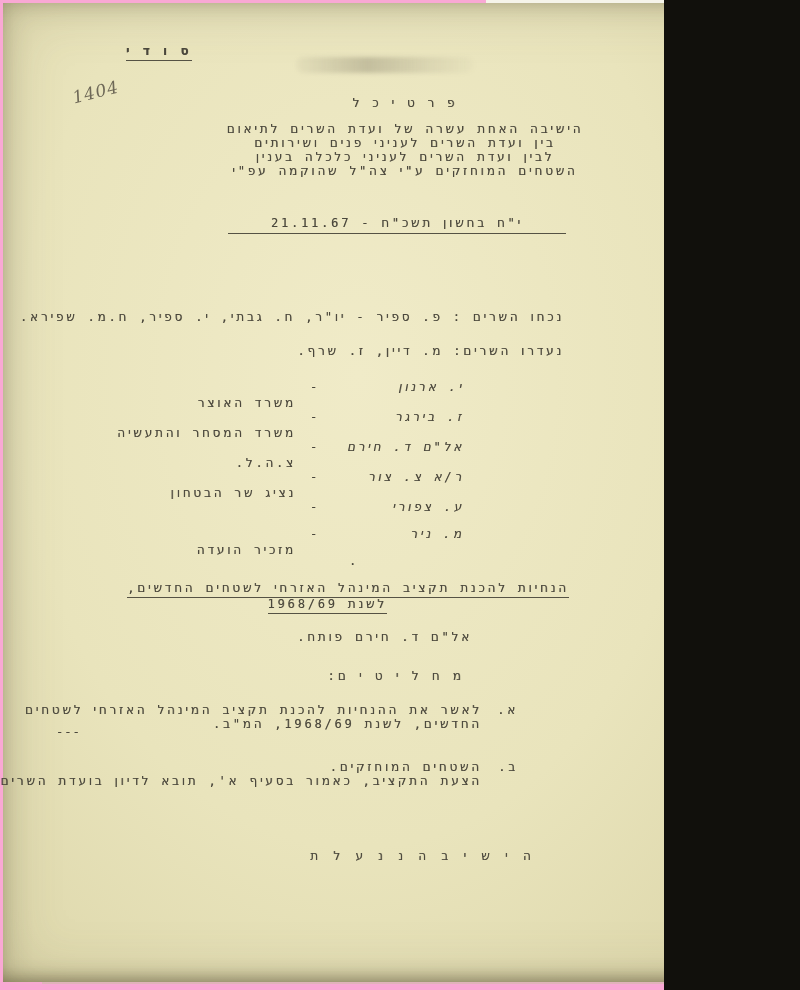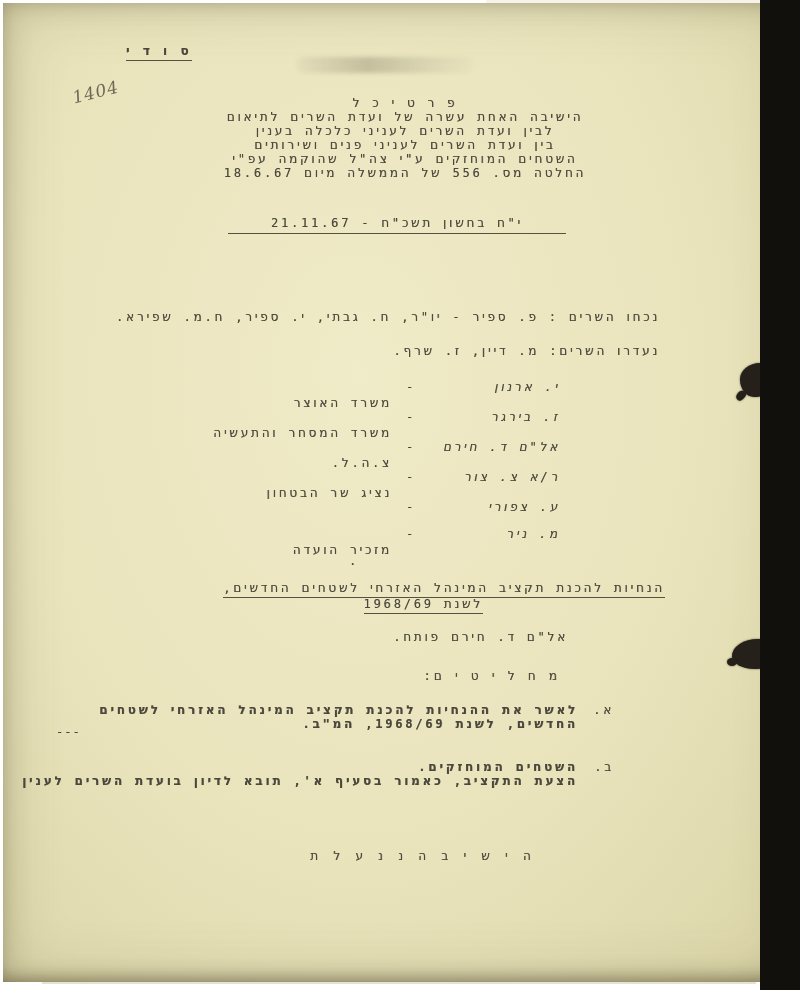--- a/index.html
+++ b/index.html
@@ -1,18 +1,18 @@
 <!DOCTYPE html>
 <html><head>
 <meta charset="utf-8">
 <style>
   html,body{margin:0;padding:0;background:#11100c;}
   #scan{
-    position:relative;width:760px;height:990px;overflow:hidden;
-    background:#ffffff;
+    position:relative;width:664px;height:990px;overflow:hidden;
+    background:#f9a8d4;
     font-family:"DejaVu Sans Mono","DejaVu Sans",sans-serif;
   }
   #paper{
     position:absolute;left:3px;top:3px;width:790px;height:979px;
     background:radial-gradient(ellipse at 45% 38%, #f0ebc8 0%, #e9e4bc 55%, #ddd7ab 92%, #d3cd9f 100%);
     box-shadow:inset -16px 0 20px -10px rgba(74,66,40,.5),
                inset 0 -14px 18px -10px rgba(74,66,40,.45),
                inset 10px 8px 30px -14px rgba(90,84,55,.35),
                inset 0 0 60px rgba(100,92,60,.22);
   }
@@ -22,40 +22,40 @@
     text-shadow:0.3px 0.3px 0.4px rgba(55,50,40,.45);
   }
   .u{border-bottom:1px solid #555244;padding-bottom:2px;}
   #classification{left:126px;top:44px;letter-spacing:3px;font-weight:bold;}
   #handwritten{
     position:absolute;left:72px;top:82px;color:#6e6857;font-size:17px;
     font-family:"DejaVu Serif",serif;font-style:italic;
     transform:rotate(-14deg);letter-spacing:1px;direction:ltr;
   }
   #header-block{left:165px;top:96px;width:480px;text-align:center;}
-  #header-block .title{margin-bottom:0;}
+  #header-block .title{margin-bottom:12px;}
   #date-line{left:228px;top:216px;width:338px;text-align:center;border-bottom:1px solid #555244;padding-bottom:3px;}
   #present-line{right:100px;top:310px;}
   #absent-line{right:100px;top:344px;}
   #officials{right:200px;top:380px;width:415px;}
   .official-row{display:flex;}
   .official-row .name{flex:0 0 130px;text-align:right;font-style:italic;}
   .official-row .dash{flex:0 0 38px;text-align:center;}
   .official-row .affil{flex:1;text-align:right;margin-top:16px;}
   .official-row.secretary{margin-top:13px;}
   #stray-dot{left:349px;top:554px;}
   #subject{right:95px;top:580px;line-height:16px;text-align:right;}
   #subject .l2{padding-right:182px;}
   #opening-line{right:192px;top:630px;}
   #decisions-heading{right:200px;top:669px;letter-spacing:3px;}
   .decision-item{display:flex;line-height:14px;}
   #decision-a{right:146px;top:703px;width:492px;}
   #decision-b{right:146px;top:760px;width:575px;}
   .decision-item .label{flex:0 0 36px;text-align:right;}
-  .decision-item .body{flex:1;text-align:right;font-weight:bold;}
+  .decision-item .body{flex:1;text-align:right;}
   #margin-mark{left:56px;top:725px;letter-spacing:1px;direction:ltr;}
   #closing-line{left:270px;top:849px;width:305px;text-align:center;letter-spacing:4px;}
   .blob{position:absolute;background:#25201a;box-shadow:0 0 2px rgba(35,28,18,.7);}
   #blob1{left:740px;top:363px;width:37px;height:34px;border-radius:55% 45% 62% 38% / 48% 56% 44% 52%;}
   #blob1-tail{left:737px;top:390px;width:8px;height:11px;border-radius:60% 40% 50% 50%;transform:rotate(38deg);}
   #blob2{left:732px;top:639px;width:47px;height:30px;border-radius:58% 42% 50% 50% / 60% 55% 40% 45%;}
   #blob2-tail{left:727px;top:658px;width:10px;height:8px;border-radius:50%;}
   #smudge{
     position:absolute;left:296px;top:57px;width:178px;height:16px;
     background:linear-gradient(90deg, rgba(110,104,85,.05), rgba(105,99,80,.3) 40%, rgba(110,104,85,.12) 75%, rgba(110,104,85,.02));
@@ -77,24 +77,23 @@
 
   <div id="classification" class="txt">
     <span class="u">ס ו ד י</span>
   </div>
 
   <div id="handwritten">1404</div>
 
   <div id="header-block" class="txt">
     <div class="title">פ ר ט י כ ל</div>
     <div>הישיבה האחת עשרה של ועדת השרים לתיאום</div>
+    <div>בין ועדת השרים לעניני פנים ושירותים</div>
     <div>לבין ועדת השרים לעניני כלכלה בענין</div>
-    <div>בין ועדת השרים לעניני פנים ושירותים</div>
     <div>השטחים המוחזקים ע"י צה"ל שהוקמה עפ"י</div>
-    <div>החלטה מס. 556 של הממשלה מיום 18.6.67</div>
   </div>
 
   <div id="date-line" class="txt">י"ח בחשון תשכ"ח - 21.11.67</div>
 
   <div id="absent-line" class="txt">נעדרו השרים: מ. דיין, ז. שרף.</div>
   <div id="present-line" class="txt">נכחו השרים : פ. ספיר - יו"ר, ח. גבתי, י. ספיר, ח.מ. שפירא.</div>
 
   <div id="officials" class="txt">
     <div class="official-row">
       <span class="name">י. ארנון</span>

